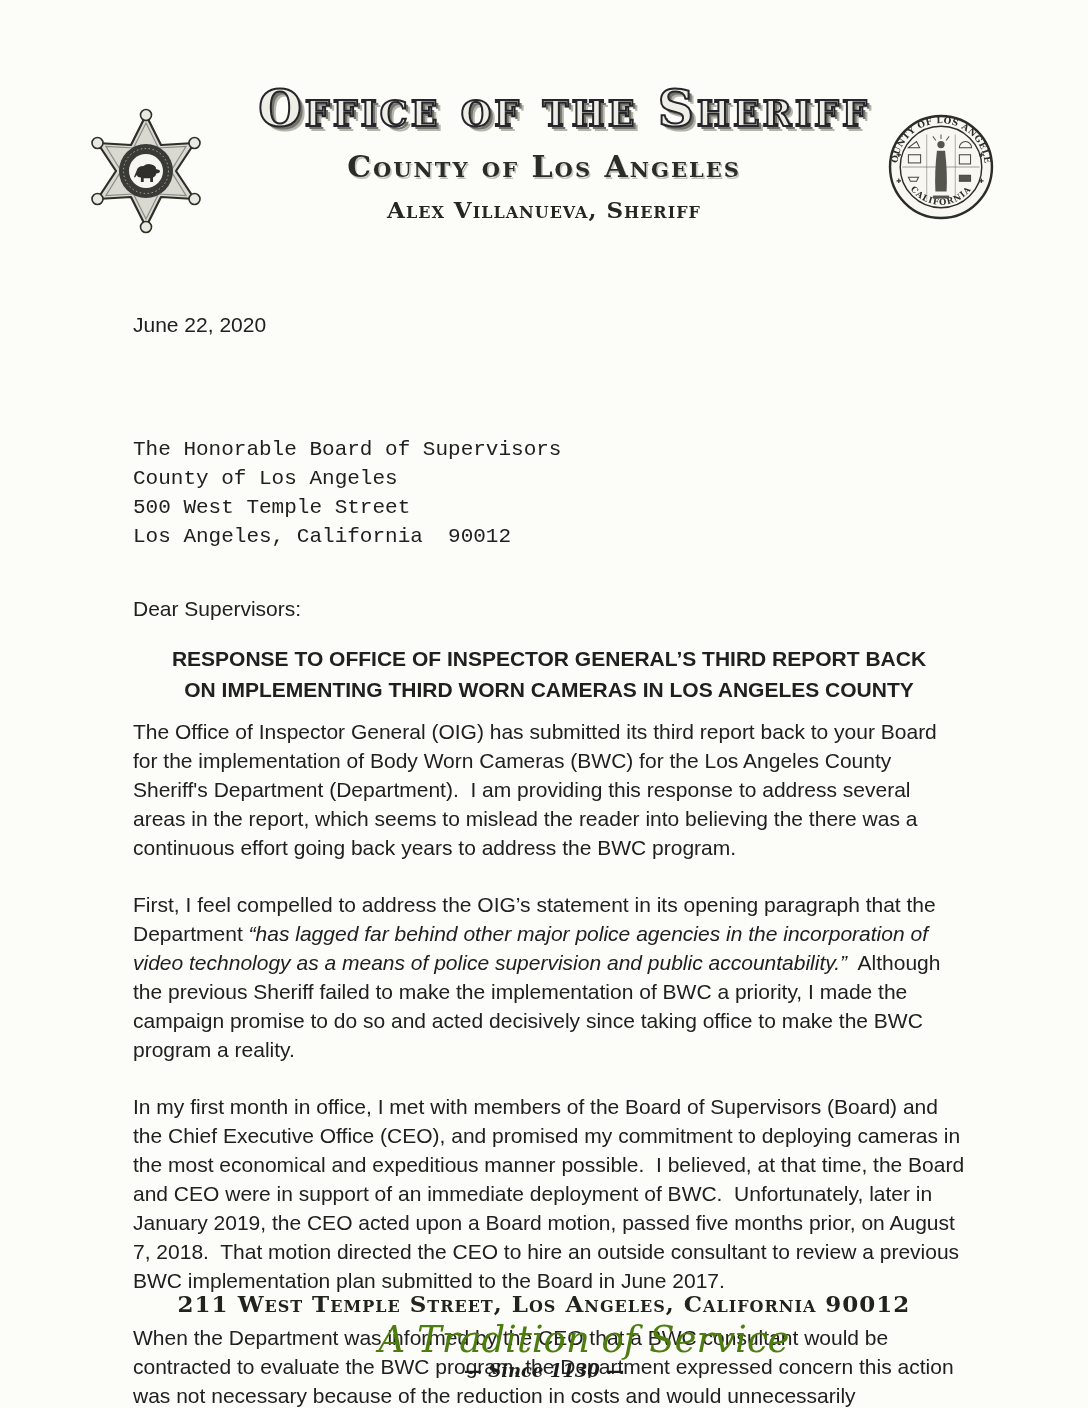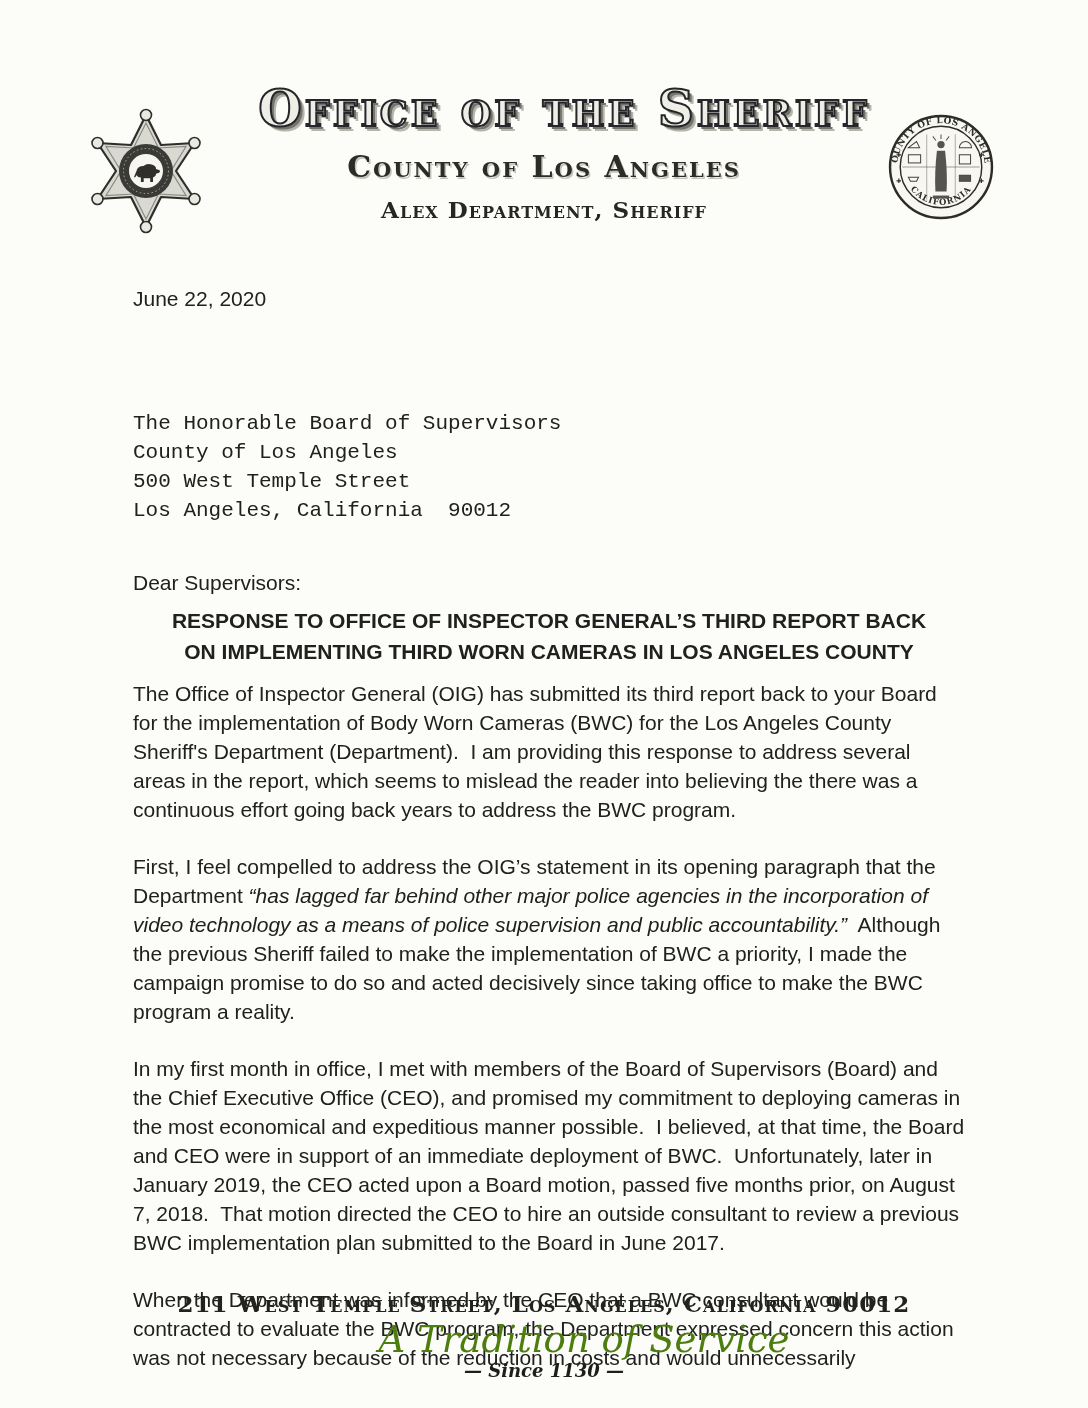--- a/index.html
+++ b/index.html
@@ -56,25 +56,25 @@
     letter-spacing:1px;
     color:#262622;
   }
   .badge-wrap{position:absolute;left:86px;top:104px;width:120px;height:146px;}
   .seal-wrap{position:absolute;left:888px;top:114px;width:106px;height:106px;}
   
   .letter{
     position:absolute;left:133px;top:284px;width:832px;
     font-size:21px;line-height:29px;color:#202020;
   }
-  .date-line{white-space:pre-wrap;}
+  .date-line{white-space:pre-wrap;margin-top:26px;}
   .recipient{margin-top:96px;font-family:Liberation Mono, monospace;}
   .recipient div{white-space:pre-wrap;}
   .salutation{margin-top:14px;padding-top:29px;white-space:pre-wrap;}
-  .subject{margin-top:8px;text-align:center;font-weight:700;line-height:31px;}
+  .subject{margin-top:20px;text-align:center;font-weight:700;line-height:31px;}
   .letter p.para{margin:28px 0 0 0;white-space:pre-wrap;}
   .letter p.para:first-of-type{margin-top:12px;}
   .letter em{font-style:italic;}
   
   .f-address{
     position:absolute;left:0;top:1290px;width:100%;text-align:center;
     font-family:"DejaVu Serif",serif;font-weight:700;
     font-variant:small-caps;font-size:23px;letter-spacing:1px;color:#22221e;
   }
   .f-motto{
@@ -146,21 +146,21 @@
           <text x="89" y="42">✚</text>
         <text x="8" y="68">✚</text>
           <text x="89" y="68">✚</text>
       </g>
     </svg>
   </div>
 
   <header class="header-text">
     <h1 class="office-title">Office of the Sheriff</h1>
     <div class="county-line">County of Los Angeles</div>
-    <div class="sheriff-line">Alex Department, Sheriff</div>
+    <div class="sheriff-line">Alex Villanueva, Sheriff</div>
   </header>
 
   <main class="letter">
     <div class="date-line">June 22, 2020</div>
 
     <div class="recipient">
       <div>The Honorable Board of Supervisors</div>
       <div>County of Los Angeles</div>
       <div>500 West Temple Street</div>
       <div>Los Angeles, California  90012</div>

